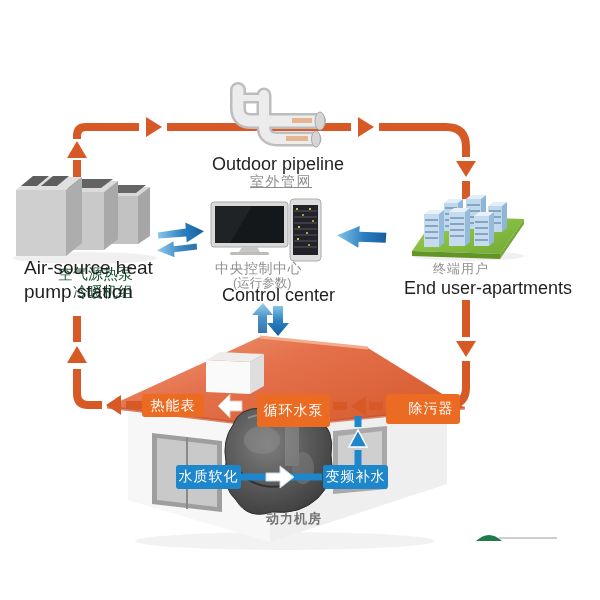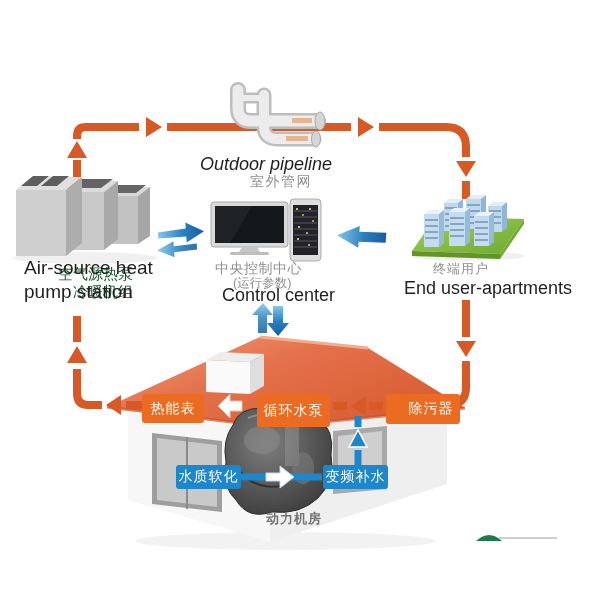--- a/index.html
+++ b/index.html
@@ -257,36 +257,36 @@
     <polygon points="358,430 349,447 367,447" fill="#1E86CB" stroke="#FFFFFF" stroke-width="1.5"></polygon>
     <path d="M358 450 V466" stroke="#1E86CB" stroke-width="7" fill="none"></path>
   </g>
 
   <g>
     <path d="M476 541 Q489 529 502 541 Z" fill="#1F7B4D"></path>
     <line x1="499" y1="538" x2="557" y2="538" stroke="#9C9C9C" stroke-width="1"></line>
   </g>
 </svg>
 
-<div class="txt en" style="left:200px; top:155px;font-style:italic;">Outdoor pipeline</div>
-<div class="txt zh" style="left:250px; top:174px; font-size:14px; letter-spacing:1.5px;">室外管网</div>
+<div class="txt en" style="left:212px; top:155px;">Outdoor pipeline</div>
+<div class="txt zh" style="left:250px; top:174px; font-size:14px; letter-spacing:1.5px;text-decoration:underline;">室外管网</div>
 
 <div class="txt zh-light" style="left:58px; top:266px; font-size:15px; z-index:9;">空气源热泵</div>
 <div class="txt zh-light" style="left:73px; top:284px; font-size:15px; z-index:9;">冷暖机组</div>
 <div class="txt en" style="left:24px; top:282px; font-size:19px;">pump station</div>
 <div class="txt en" style="left:24px; top:258px; font-size:19px;">Air-source heat</div>
 
 <div class="txt zh" style="left:215px; top:261px; font-size:14px; letter-spacing:0.5px;">中央控制中心</div>
 <div class="txt zh" style="left:233px; top:277px; font-size:12.5px; z-index:9;">(运行参数)</div>
 <div class="txt en" style="left:222px; top:286px;">Control center</div>
 
 <div class="txt zh" style="left:433px; top:262px; font-size:13px; letter-spacing:1px;">终端用户</div>
 <div class="txt en" style="left:404px; top:279px;">End user-apartments</div>
 
 <div class="txt zh" style="left:266px; top:512px; font-size:13px; letter-spacing:1px; color:#737373; z-index:9;font-weight:bold;">动力机房</div>
 
-<div class="tag orange" style="left:142px; top:394px; width:62px; height:29px;">热能表</div>
+<div class="tag orange" style="left:142px; top:394px; width:62px; height:23px;">热能表</div>
 <div class="tag orange" style="left:257px; top:394px; width:73px; height:33px;">循环水泵</div>
 <div class="tag orange" style="left:386px; top:394px; width:58px; height:30px;padding-left:16px;">除污器</div>
 <div class="tag blue" style="left:323px; top:465px; width:65px; height:24px;">变频补水</div>
 <div class="tag blue" style="left:176px; top:465px; width:65px; height:24px;">水质软化</div>
 
 </div>
 
 </body></html>

